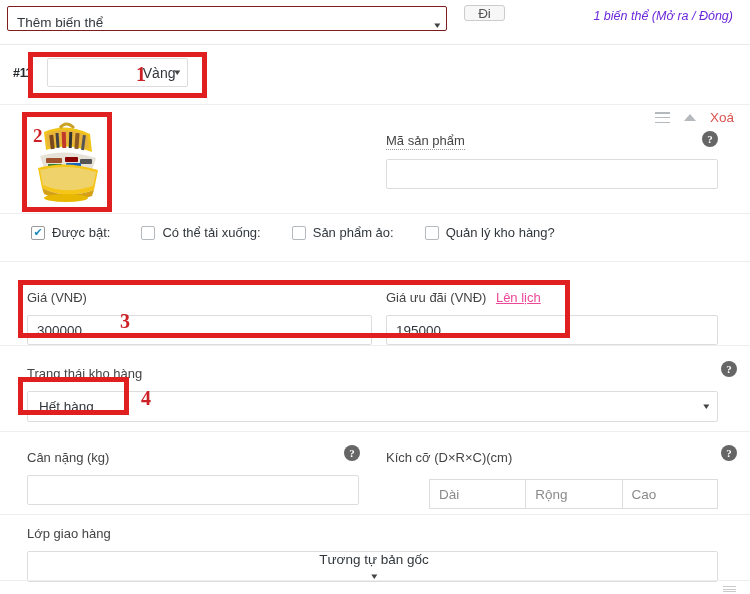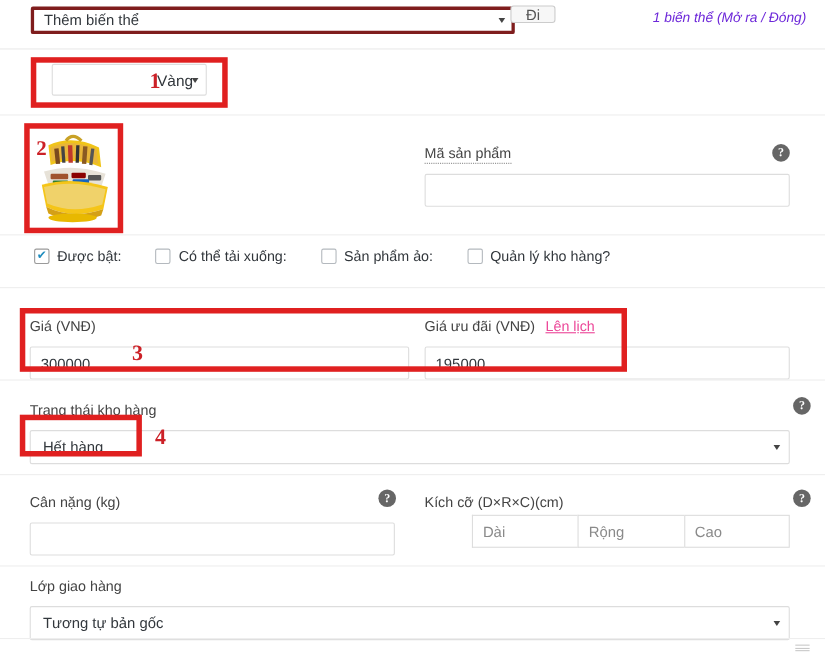--- a/index.html
+++ b/index.html
@@ -16,25 +16,25 @@
     background: #ffffff;
   }
 
   
   .toolbar {
     position: absolute; left: 0; top: 0;
     width: 750px; height: 40px;
     display: flex; align-items: center;
   }
   .add-variation-select {
-    position: absolute; left: 28px; top: 6px;
+    position: absolute; left: 7px; top: 6px;
     width: 440px; height: 25px;
-    border: 3px solid #7f1d1d; background: #fff;
+    border: 1px solid #7f1d1d; background: #fff;
     border-radius: 2px;
-    display: flex; align-items: center;
+    display: flex; align-items: flex-end;
     padding: 0 6px 0 9px;
     font-size: 13.5px; color: #32373c;
   }
   .add-variation-select .lbl { flex: 1; }
   .caret {
     font-size: 9px; color: #444; line-height: 1;
     transform: scaleX(1.35);
   }
   .go-button {
     position: absolute; left: 464px; top: 5px;
@@ -177,37 +177,37 @@
 
   
   .weight-block { position: absolute; left: 27px; top: 448px; width: 332px; }
   .weight-input {
     margin-top: 9px; width: 332px; height: 30px;
     border: 1px solid #ddd; background: #fff; border-radius: 2px;
   }
   .help-weight { position: absolute; left: 344px; top: 445px; }
 
   .dims-block { position: absolute; left: 386px; top: 448px; width: 332px; }
-  .dims-inputs { margin-top: 2px; display: flex; padding-left: 43px; }
+  .dims-inputs { margin-top: 13px; display: flex; padding-left: 43px; }
   .dim-cell {
     width: 111px; height: 30px;
     border: 1px solid #ddd; border-right: none; background: #fff;
     display: flex; align-items: center; padding-left: 9px;
     font-size: 13.5px; color: #8a8a8a;
   }
   .dim-cell:last-child { border-right: 1px solid #ddd; }
   .help-dims { position: absolute; right: 13px; top: 445px; }
 
   
   .ship-block { position: absolute; left: 27px; top: 524px; width: 691px; }
   .ship-select {
     margin-top: 9px; width: 691px; height: 31px;
     border: 1px solid #ddd; background: #fff; border-radius: 2px;
     display: flex; align-items: center; padding: 0 8px 0 11px;
-    font-size: 13.5px; color: #32373c;
+    font-size: 13.5px; color: #32373c; flex-direction: column;
   }
   .ship-select .lbl { flex: 1; }
 
   .bottom-ghost {
     position: absolute; right: 14px; top: 586px;
     width: 13px; height: 4px;
   }
   .bottom-ghost i { display: block; height: 1px; background: #c9c9c9; margin-bottom: 1.5px; }
 
   
@@ -237,20 +237,32 @@
       <span class="lbl">Thêm biến thể</span>
       <span class="caret">▾</span>
     </div>
     <div class="go-button">
       <span>Đi</span>
     </div>
     <div class="variation-count">1 biến thể (Mở ra / Đóng)</div>
   </div>
   <div class="hr hr-toolbar"></div>
 
+  <div class="var-header">
+    <div class="var-id">#11</div>
+    <div class="header-actions">
+      <div class="icon-sort">
+          <i></i>
+          <i></i>
+          <i></i>
+        </div>
+      <div class="icon-collapse"></div>
+      <a class="remove-link" href="#">Xoá</a>
+    </div>
+  </div>
 
   <div class="attr-select">
     <span class="lbl">Vàng</span>
     <span class="caret">▾</span>
   </div>
   <div class="hr hr-header"></div>
 
   <div class="thumb">
     <svg width="80" height="88" viewBox="0 0 80 88">
       <rect x="0" y="0" width="80" height="88" fill="#ffffff"></rect>

